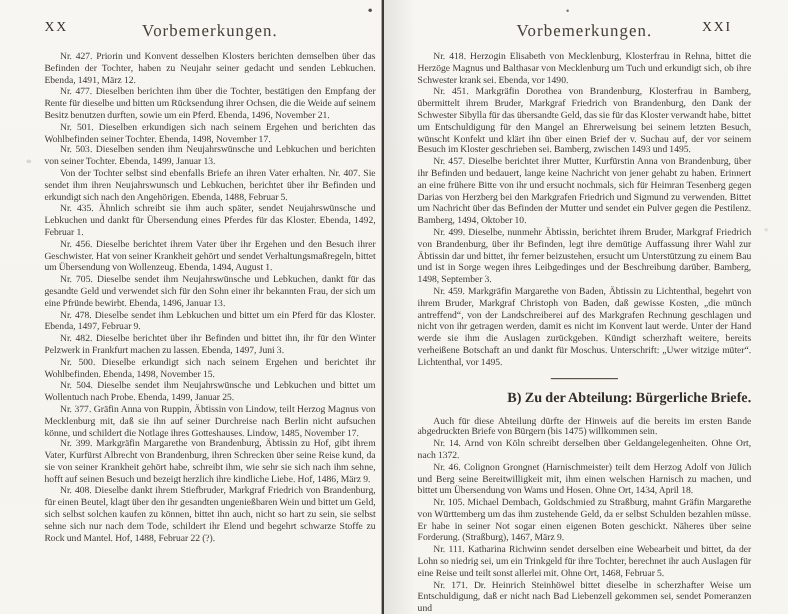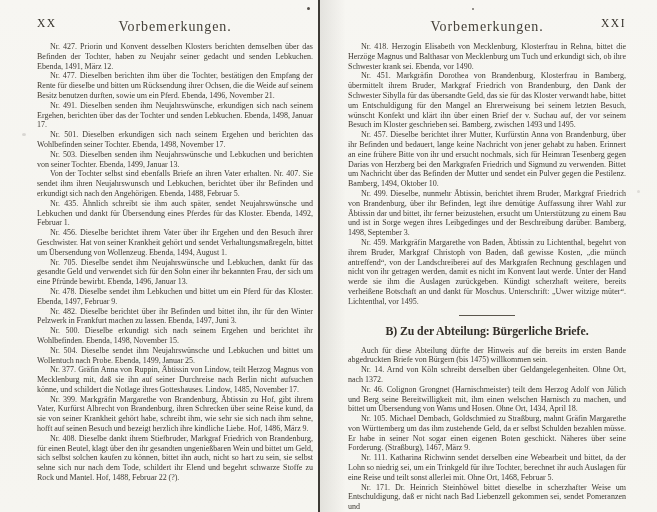--- a/index.html
+++ b/index.html
@@ -17,32 +17,32 @@
   .page-header{position:relative;height:14px;margin-bottom:9px;}
   .running-head{
     position:absolute;left:0;right:0;text-align:center;
     font-size:14px;letter-spacing:0.9px;color:#46423a;
   }
   .pagenum{
     position:absolute;top:-2px;font-weight:normal;font-size:11.5px;
     letter-spacing:1.5px;color:#36322b;
   }
   .pagenum-left{left:0;}
-  .pagenum-right{right:0;}
+  .pagenum-right{right:16px;}
   .body-text{
     font-size:8px;line-height:9.8px;text-align:justify;
     hyphens:auto;-webkit-hyphens:auto;word-spacing:-0.2px;
   }
   .para{margin:0;text-indent:13px;}
   .section-divider{
     width:56px;height:0;border-top:1px solid #5b564c;
     margin:8px auto 9px auto;
   }
   .section-heading{
-    margin:0 0 8px 0;text-indent:0;text-align:center;
+    margin:0 0 8px 0;text-indent:0;text-align:right;
     font-weight:bold;font-size:11.8px;line-height:13px;color:#332f29;
   }
   .gutter-line{
     position:absolute;left:318px;top:0;width:2px;height:512px;
     background:#3d3a35;
   }
   .gutter-shade{
     position:absolute;left:320px;top:0;width:26px;height:512px;
     background:linear-gradient(90deg,rgba(60,55,48,0.10),rgba(60,55,48,0));
   }
@@ -63,21 +63,20 @@
 <div class="speck speck-4"></div>
 
 <div class="page page-left">
   <div class="page-header">
     <span class="pagenum pagenum-left">XX</span>
     <span class="running-head">Vorbemerkungen.</span>
   </div>
   <div class="body-text">
     <p class="para">Nr. 427. Priorin und Konvent desselben Klosters berichten demselben über das Befinden der Tochter, haben zu Neujahr seiner gedacht und senden Lebkuchen. Ebenda, 1491, März 12.</p>
     <p class="para">Nr. 477. Dieselben berichten ihm über die Tochter, bestätigen den Empfang der Rente für dieselbe und bitten um Rücksendung ihrer Ochsen, die die Weide auf seinem Besitz benutzen durften, sowie um ein Pferd. Ebenda, 1496, November 21.</p>
-    <p class="para">Nr. 491. Dieselben senden ihm Neujahrswünsche, erkundigen sich nach seinem Ergehen, berichten über das der Tochter und senden Lebkuchen. Ebenda, 1498, Januar 17.</p>
     <p class="para">Nr. 501. Dieselben erkundigen sich nach seinem Ergehen und berichten das Wohlbefinden seiner Tochter. Ebenda, 1498, November 17.</p>
     <p class="para">Nr. 503. Dieselben senden ihm Neujahrswünsche und Lebkuchen und berichten von seiner Tochter. Ebenda, 1499, Januar 13.</p>
     <p class="para">Von der Tochter selbst sind ebenfalls Briefe an ihren Vater erhalten. Nr. 407. Sie sendet ihm ihren Neujahrswunsch und Lebkuchen, berichtet über ihr Befinden und erkundigt sich nach den Angehörigen. Ebenda, 1488, Februar 5.</p>
     <p class="para">Nr. 435. Ähnlich schreibt sie ihm auch später, sendet Neujahrswünsche und Lebkuchen und dankt für Übersendung eines Pferdes für das Kloster. Ebenda, 1492, Februar 1.</p>
     <p class="para">Nr. 456. Dieselbe berichtet ihrem Vater über ihr Ergehen und den Besuch ihrer Geschwister. Hat von seiner Krankheit gehört und sendet Verhaltungsmaßregeln, bittet um Übersendung von Wollenzeug. Ebenda, 1494, August 1.</p>
     <p class="para">Nr. 705. Dieselbe sendet ihm Neujahrswünsche und Lebkuchen, dankt für das gesandte Geld und verwendet sich für den Sohn einer ihr bekannten Frau, der sich um eine Pfründe bewirbt. Ebenda, 1496, Januar 13.</p>
     <p class="para">Nr. 478. Dieselbe sendet ihm Lebkuchen und bittet um ein Pferd für das Kloster. Ebenda, 1497, Februar 9.</p>
     <p class="para">Nr. 482. Dieselbe berichtet über ihr Befinden und bittet ihn, ihr für den Winter Pelzwerk in Frankfurt machen zu lassen. Ebenda, 1497, Juni 3.</p>
     <p class="para">Nr. 500. Dieselbe erkundigt sich nach seinem Ergehen und berichtet ihr Wohlbefinden. Ebenda, 1498, November 15.</p>
     <p class="para">Nr. 504. Dieselbe sendet ihm Neujahrswünsche und Lebkuchen und bittet um Wollentuch nach Probe. Ebenda, 1499, Januar 25.</p>

